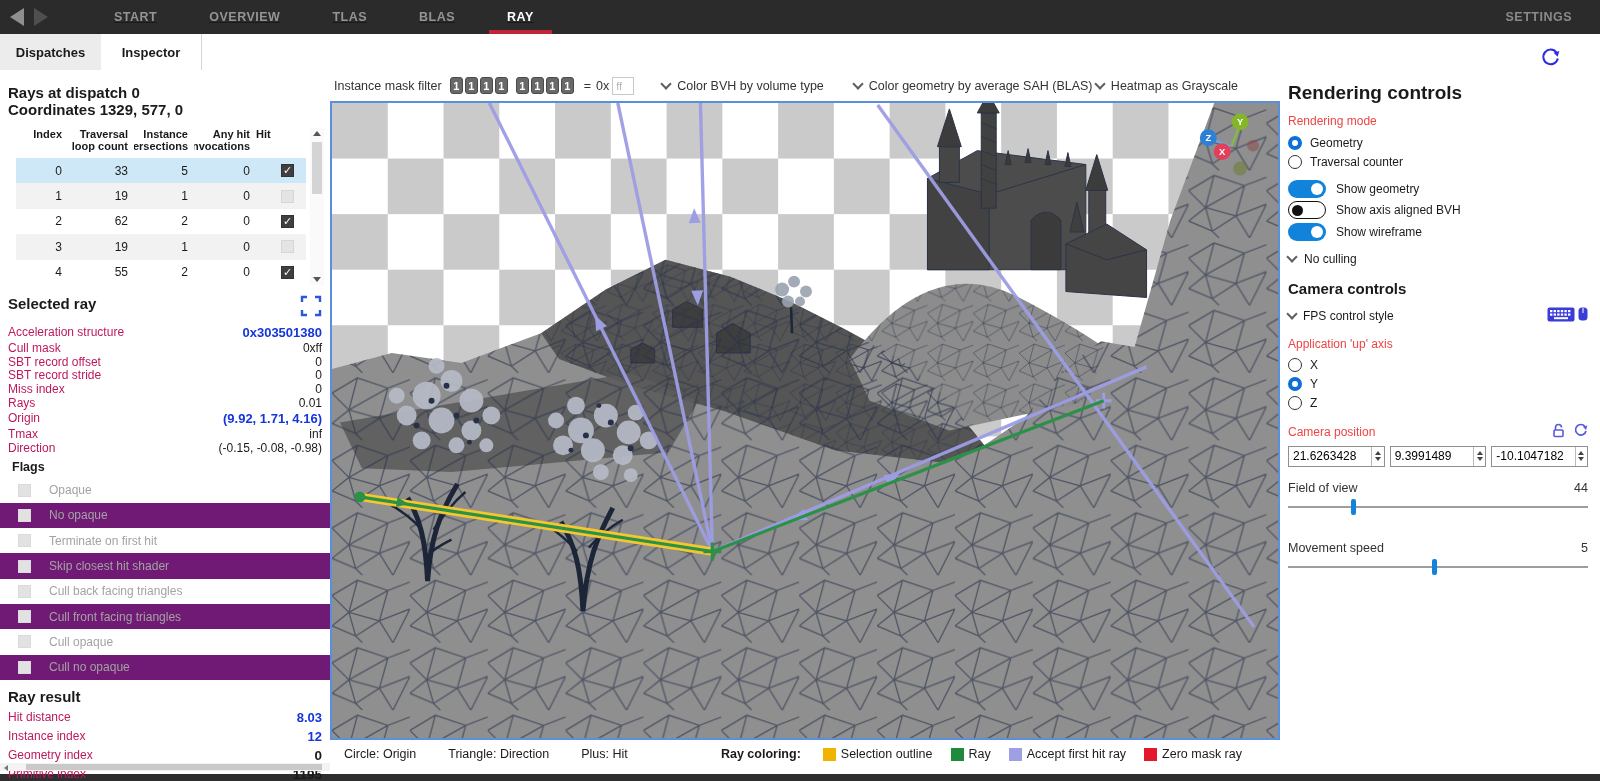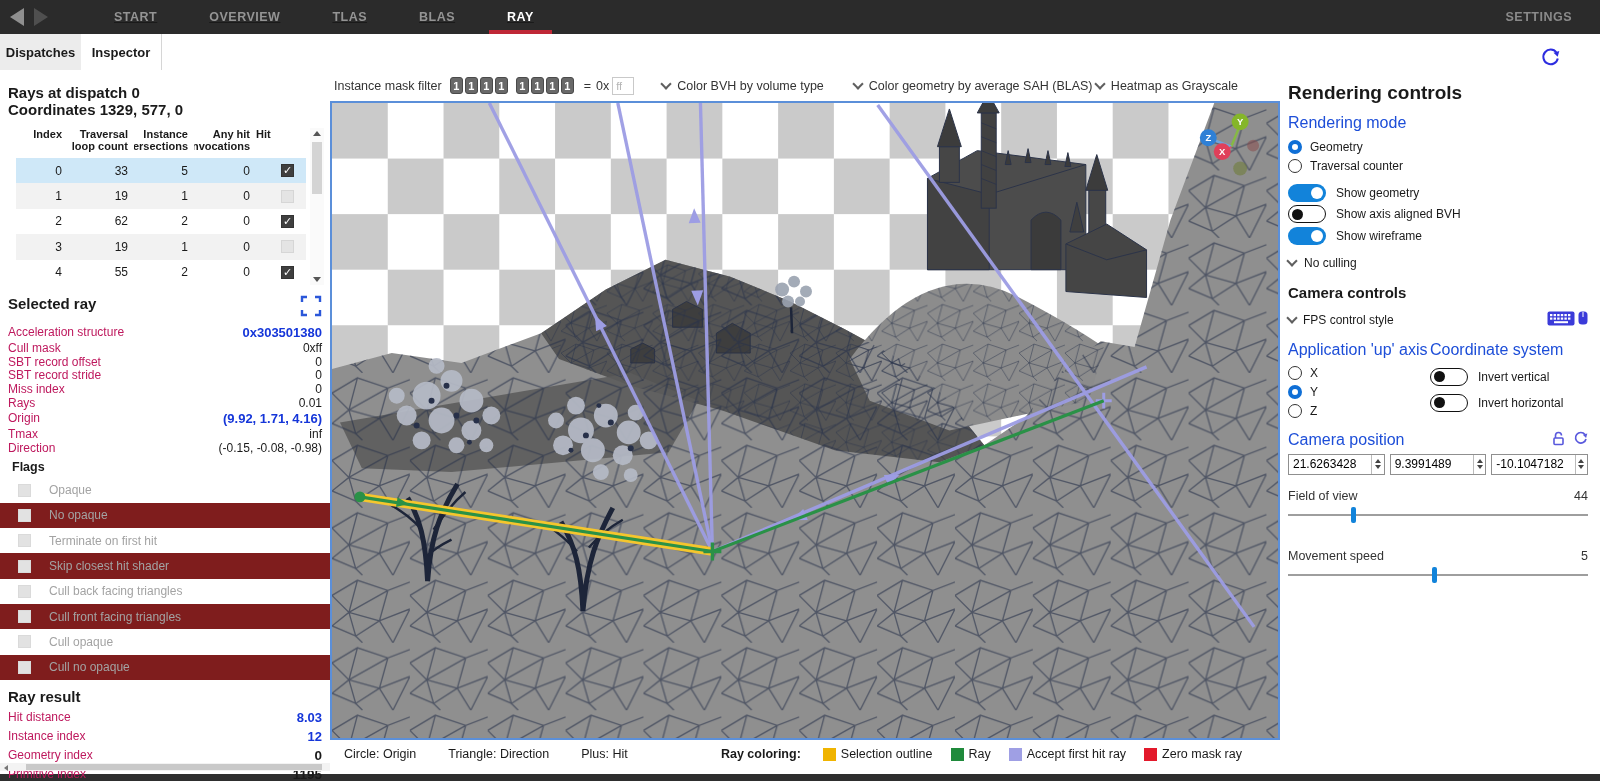--- a/index.html
+++ b/index.html
@@ -14,21 +14,21 @@
   .arr.fwd  { border-left:14px solid #4f4f4f; }
   .nav-tabs { display:flex; margin-left:40px; gap:0; height:100%;text-decoration:underline; }
   .nav-tab { position:relative; display:flex; align-items:center; padding:0 26px; color:#949494;
              font-weight:700; font-size:12.5px; letter-spacing:.5px; cursor:pointer; }
   .nav-tab.active { color:#fff; }
   .nav-tab.active::after { content:""; position:absolute; left:8px; right:8px; bottom:0; height:4px; background:#bf2736; }
   .nav-settings { position:absolute; right:28px; color:#8a8a8a; font-weight:700; font-size:12.5px; letter-spacing:.5px; cursor:pointer; }
 
   
   .subtabs { height:36px; display:flex; background:#fff; position:relative; }
-  .subtab { width:81px; display:flex; align-items:center; justify-content:center; font-weight:700; font-size:13px; cursor:pointer; }
+  .subtab { width:101px; display:flex; align-items:center; justify-content:center; font-weight:700; font-size:13px; cursor:pointer; }
   .subtab.inactive { background:#ececec; }
   .subtab.active { background:#fff; border-right:1px solid #d6d6d6; }
   .refresh-btn { position:absolute; right:40px; top:14px; cursor:pointer; }
 
   
   .main { display:flex; height:704px; }
   .left  { width:330px; position:relative; padding-top:14px; }
   .center{ width:950px; display:flex; flex-direction:column; }
   .right { width:320px; padding:12px 12px 0 8px; }
 
@@ -54,21 +54,21 @@
   .sec-head { display:flex; justify-content:space-between; align-items:flex-start; padding:10px 8px 4px 8px;gap:20px; }
   .sec-head h2 { font-size:15px; font-weight:700; }
   .kv { display:flex; justify-content:space-between; align-items:center; height:13.8px; padding:0 8px; }
   .kv.big { height:17px; }
   .kv .k { color:#be185d; font-size:12px; }
   .kv .v { font-size:12px; }
   .kv .v.link-lg { color:#1536d9; font-weight:700; font-size:13px; }
   .kv .v.bold { font-weight:700; font-size:13.5px; }
   .flags-head { font-weight:700; font-size:12.5px; padding:5px 8px 4px 12px; }
   .flag { display:flex; align-items:center; height:25.3px; padding-left:18px; }
-  .flag.alt { background:#7f1d1d; }
+  .flag.alt { background:#701a75; }
   .flag .cb { background:#e2e2e2; border-color:#dadada; cursor:default; }
   .flag .lbl { margin-left:18px; color:#a3a3a3; }
   .rr-head { font-size:15px; font-weight:700; padding:8px 8px 3px 8px; }
   .kv.rr { height:19px; }
   .hscroll { position:absolute; left:0; bottom:3px; width:330px; height:8px; background:#f3f3f3; }
   .hscroll .tri-l { position:absolute; left:4px; top:1.5px; width:0;height:0;border-top:3.5px solid transparent;border-bottom:3.5px solid transparent;border-right:4px solid #777;}
   .hscroll .thumb { position:absolute; left:26px; top:1px; height:6px; width:296px; background:#c9c9c9; }
 
   
   .vp-toolbar { height:31px; display:flex; align-items:center; font-size:12.5px; color:#333; padding:0 4px; }
@@ -90,21 +90,21 @@
   .vp-legend { flex:1; display:flex; align-items:flex-start; padding-top:7px; font-size:12.5px; }
   .marker { margin-left:14px; margin-right:18px; }
   .marker b { font-weight:400; }
   .coloring { margin-left:auto; margin-right:38px; display:flex; align-items:center; gap:8px; }
   .coloring .cl { font-weight:700; margin-right:4px; }
   .sw { width:13px; height:13px; display:inline-block; }
   .centry { display:flex; align-items:center; gap:5px; margin-left:10px; }
 
   
   .rp-head { font-size:19px; font-weight:700; margin-bottom:10px; }
-  .rp-label { font-size:16px; color:#1d4ed8; margin-bottom:5px; }
+  .rp-label { font-size:12px; color:#ef4444; margin-bottom:5px; }
   .radio-row { display:flex; align-items:center; gap:8px; height:19px; cursor:pointer; }
   .radio { width:14px; height:14px; border:1.5px solid #333; border-radius:50%; }
   .radio[data-state="selected"] { border:4.5px solid #0f6fd6; }
   .tog-row { display:flex; align-items:center; gap:10px; height:21.5px; cursor:pointer; }
   .tog { width:38px; height:18px; border-radius:10px; position:relative; }
   .tog[data-state="on"] { background:#1283da; }
   .tog[data-state="on"]::after { content:""; position:absolute; right:3px; top:3px; width:12px; height:12px; border-radius:50%; background:#fff; }
   .tog[data-state="off"] { background:#fff; border:1.5px solid #111; }
   .tog[data-state="off"]::after { content:""; position:absolute; left:3px; top:2.5px; width:11px; height:11px; border-radius:50%; background:#111; }
   .dd-row { display:flex; align-items:center; gap:8px; margin:9px 0; cursor:pointer; }
@@ -614,31 +614,20 @@
           </div>
         <div class="radio-row">
             <span class="radio" data-state="selected"></span>
             <span>Y</span>
           </div>
         <div class="radio-row">
             <span class="radio" data-state="unselected"></span>
             <span>Z</span>
           </div>
       </div>
-      <div class="col-b">
-        <div class="rp-label">Coordinate system</div>
-        <div class="tog-row">
-            <span class="tog" data-state="off"></span>
-            <span>Invert vertical</span>
-          </div>
-        <div class="tog-row">
-            <span class="tog" data-state="off"></span>
-            <span>Invert horizontal</span>
-          </div>
-      </div>
     </div>
     <div class="campos-row">
       <span class="rp-label" style="margin:0">Camera position</span>
       <span class="icons">
         <span>
           <svg width="13" height="15" viewBox="0 0 13 15" fill="none" stroke="#5959dd" stroke-width="1.6">
               <path d="M3.5 7 V4.5 a3 3 0 0 1 6 0"></path>
               <rect x="2" y="7" width="9" height="6.5" rx="1"></rect>
             </svg>
         </span>

